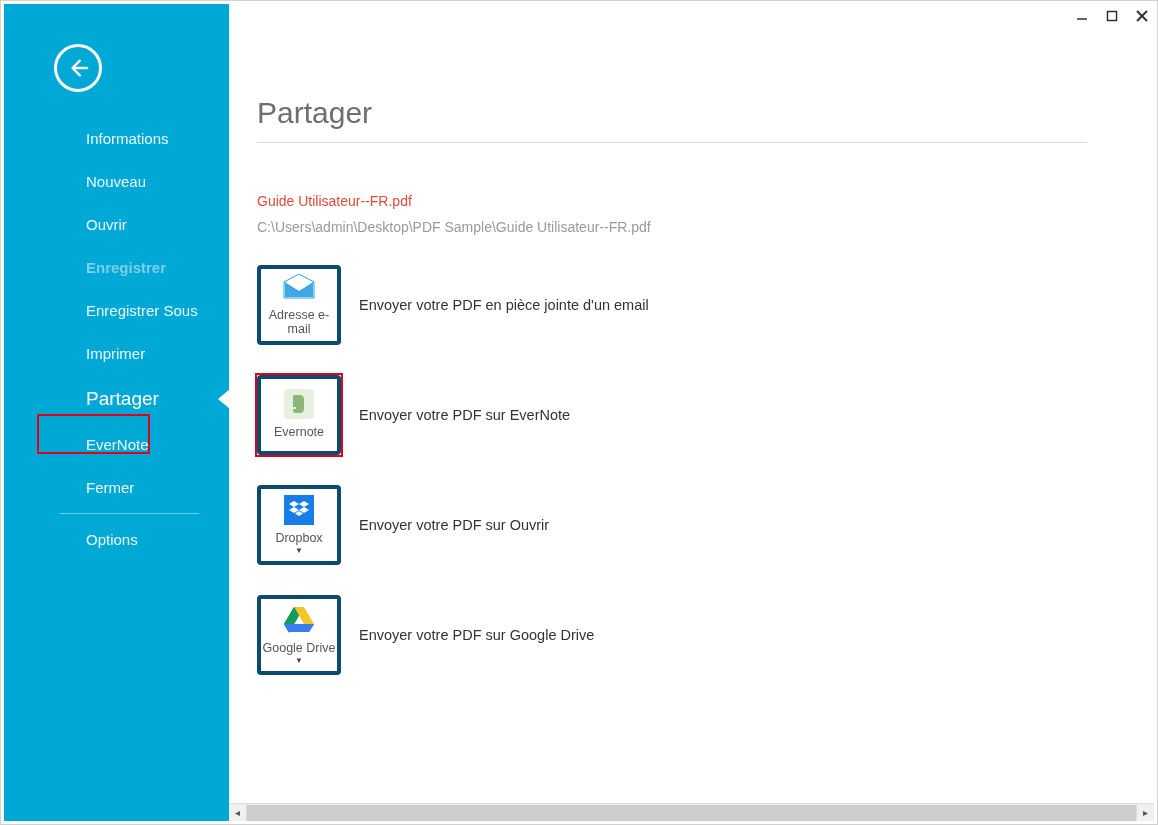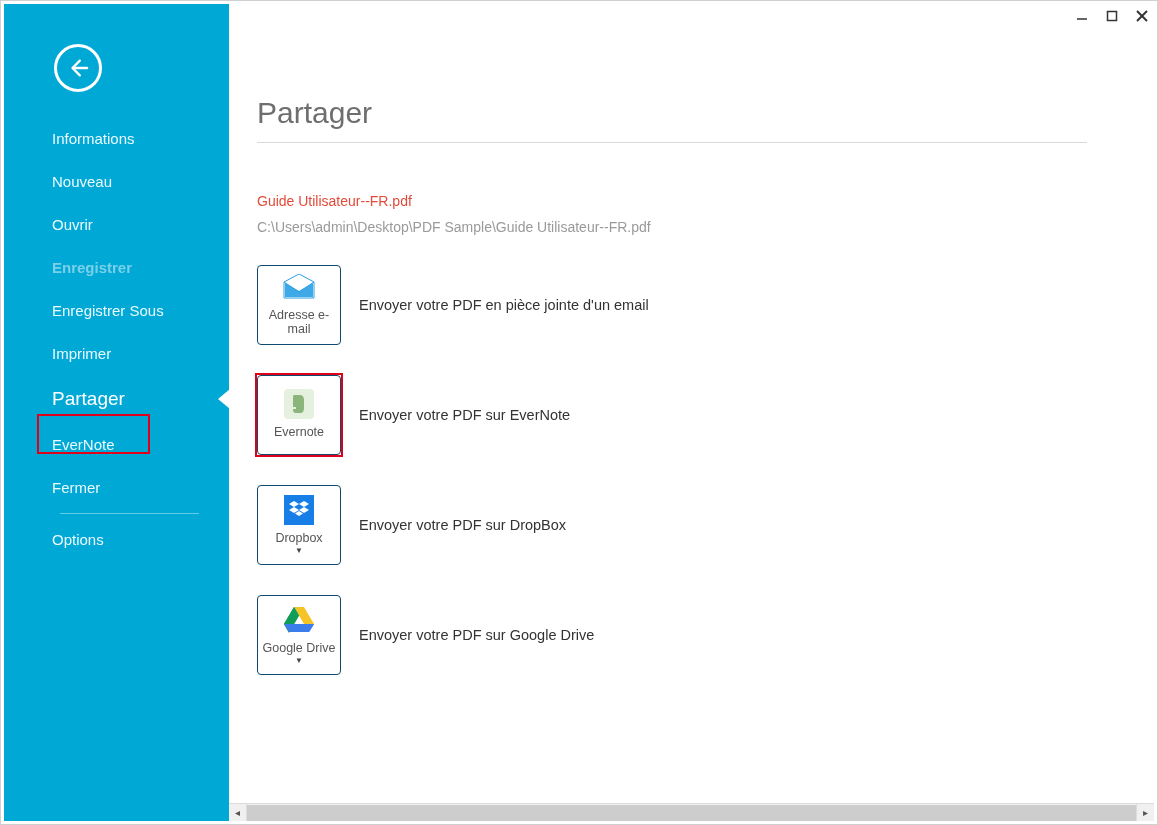--- a/index.html
+++ b/index.html
@@ -69,21 +69,21 @@
     margin-top: 10px;
     margin-bottom: 25px;
     cursor: pointer;
   }
   .back-circle svg { width: 22px; height: 22px; }
   .nav {
     display: flex;
     flex-direction: column;
   }
   .nav-item {
-    padding: 13px 0 13px 48px;
+    padding: 13px 0 13px 82px;
     font-size: 15px;
     cursor: pointer;
     color: #eafaff;
     position: relative;
   }
   .nav-item.disabled { color: #7ad0e8; cursor: default; font-weight: bold; }
   .nav-item.active { font-size: 19px; font-weight: 500; color: #fff; }
   .nav-item.active::after {
     content: "";
     position: absolute;
@@ -162,21 +162,21 @@
   }
   .share-row {
     display: flex;
     align-items: center;
     margin-bottom: 30px;
     gap: 18px;
   }
   .share-card {
     width: 84px;
     height: 80px;
-    border: 1px solid #0c4a6e;
+    border: 4px solid #0c4a6e;
     border-radius: 4px;
     background: #fff;
     display: flex;
     flex-direction: column;
     align-items: center;
     justify-content: center;
     cursor: pointer;
     position: relative;
     text-align: center;
     font-size: 12.5px;
@@ -313,21 +313,21 @@
                   <polygon points="15,0 20,3 15,6 10,3" fill="#fff"></polygon>
                   <polygon points="5,6 10,9 5,12 0,9" fill="#fff"></polygon>
                   <polygon points="15,6 20,9 15,12 10,9" fill="#fff"></polygon>
                   <polygon points="10,10 14,12.5 10,15 6,12.5" fill="#fff"></polygon>
                 </svg>
               </div>
             </div>
             <span>Dropbox</span>
             <span class="caret-down">▼</span>
           </div>
-          <div class="share-desc">Envoyer votre PDF sur DropBox</div>
+          <div class="share-desc">Envoyer votre PDF sur Ouvrir</div>
         </div>
 
         <div class="share-row">
           <div class="share-card">
             <div class="iconbox">
               <svg width="30" height="26" viewBox="0 0 30 26">
                 <polygon points="10,0 20,0 30,17 20,17" fill="#f7c427"></polygon>
                 <polygon points="0,17 10,0 15,8.5 5,26" fill="#0f9d58" transform="translate(0 0)"></polygon>
                 <polygon points="10,0 15,8.5 5,25" fill="#0f9d58" opacity="0"></polygon>
                 <polygon points="10,0 20,0 15,8.5" fill="#f7c427" opacity="0"></polygon>

